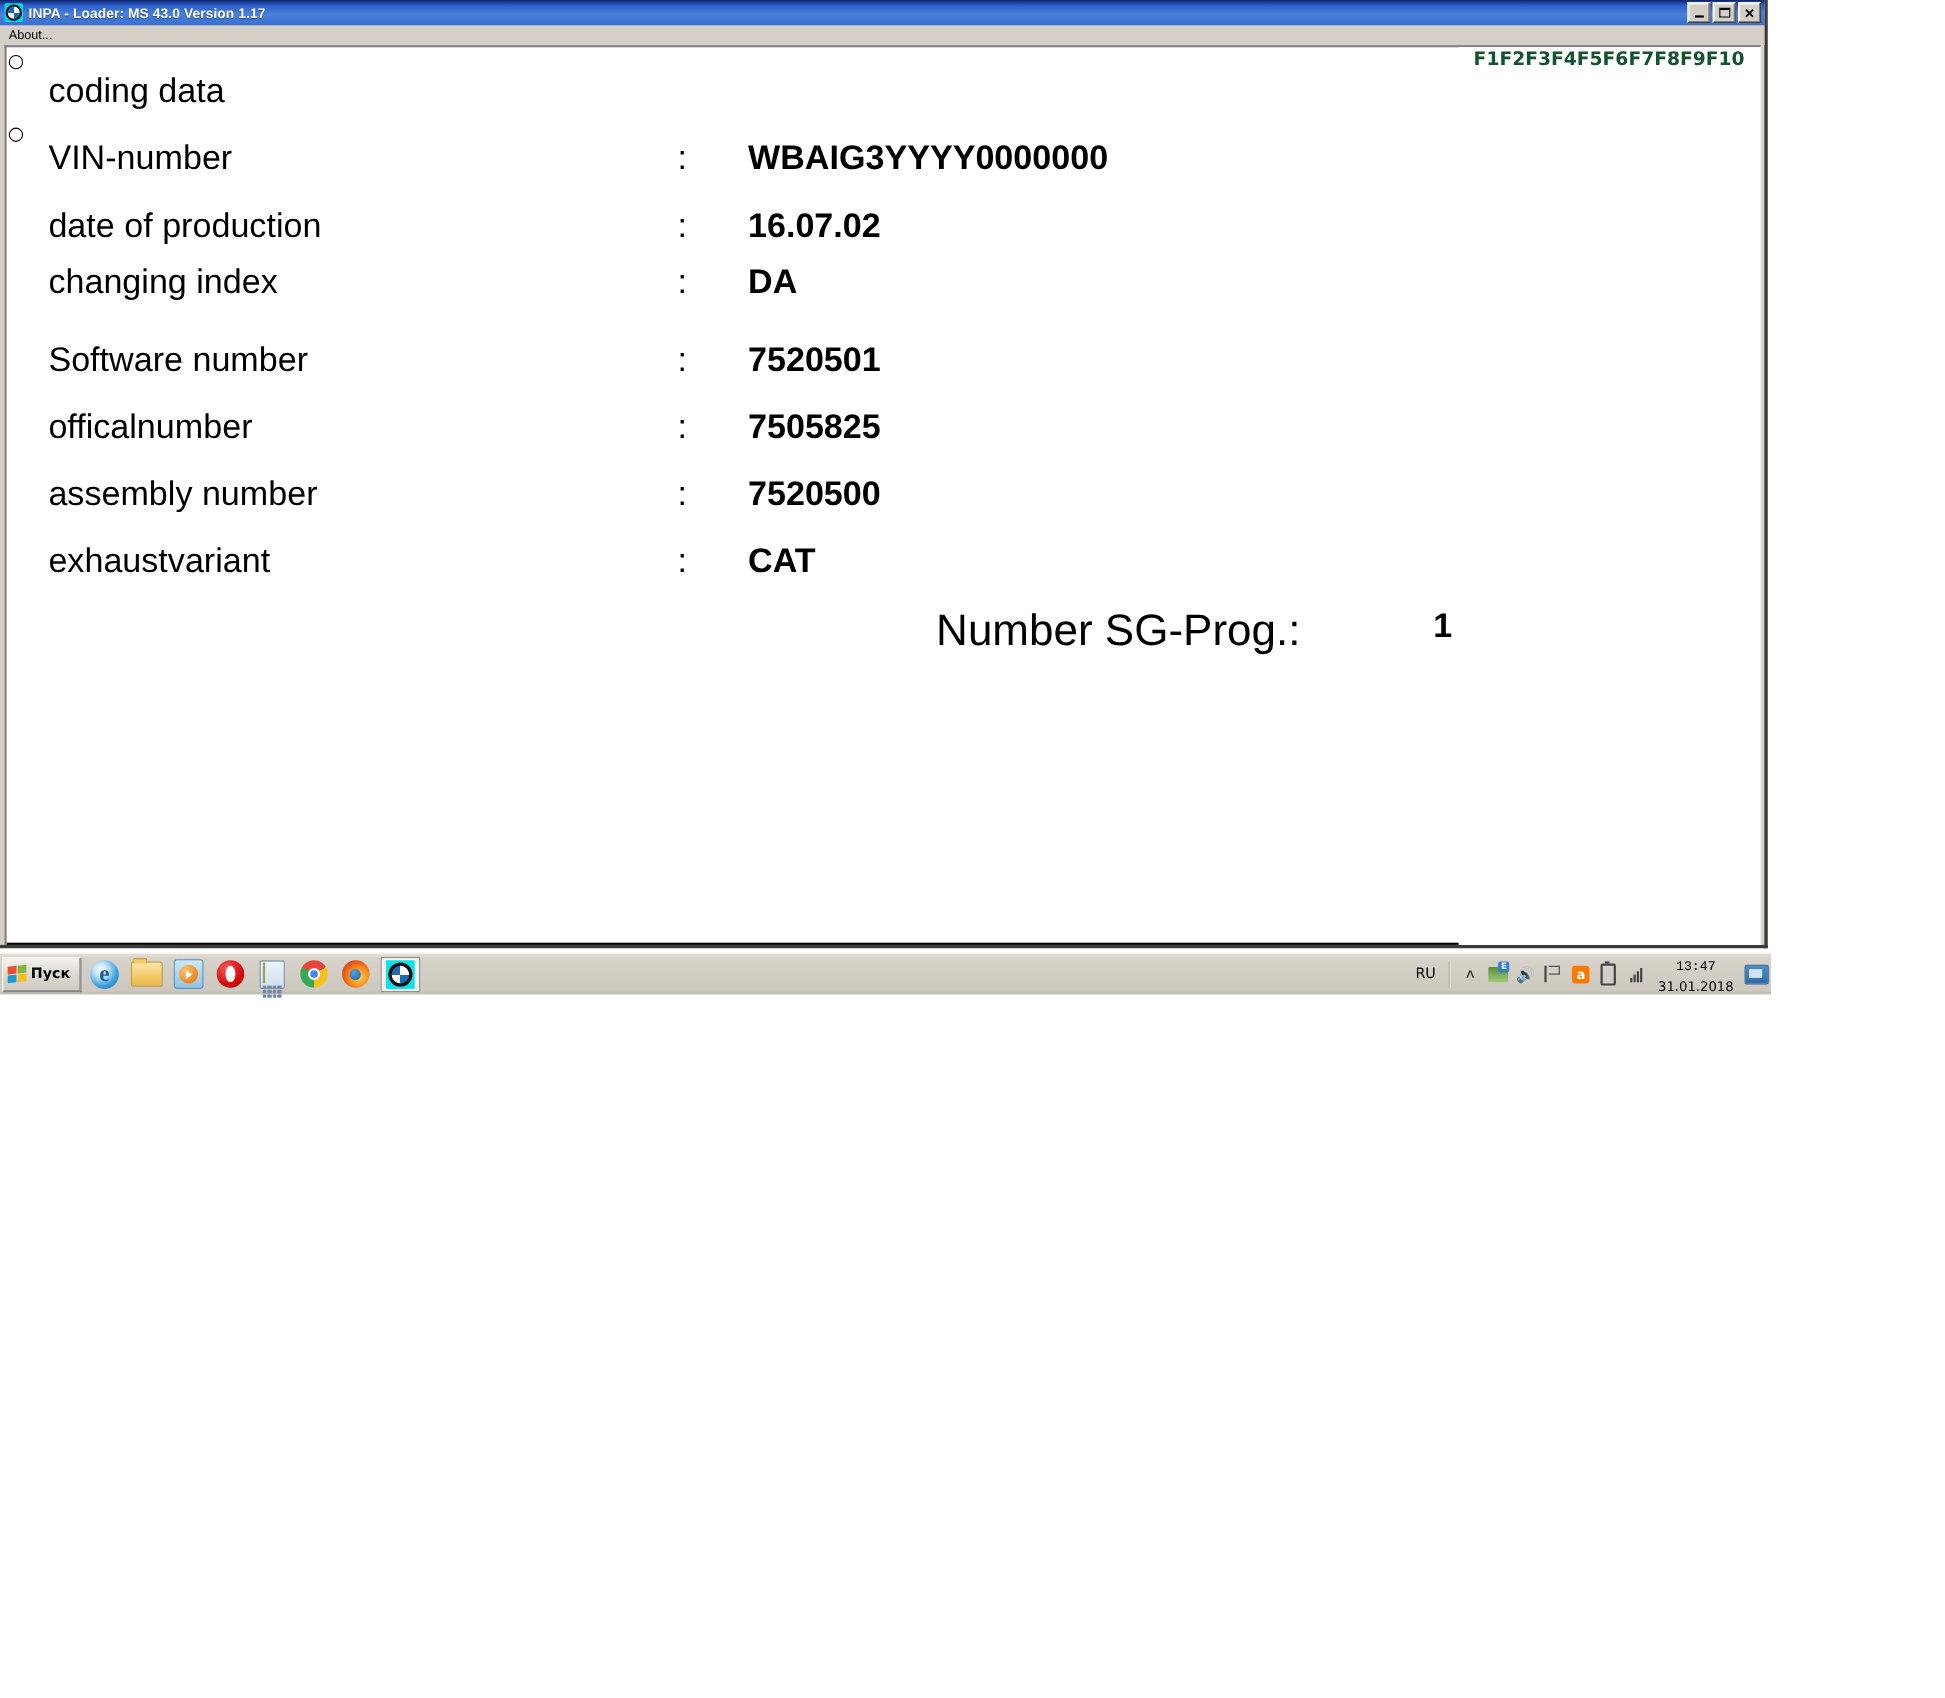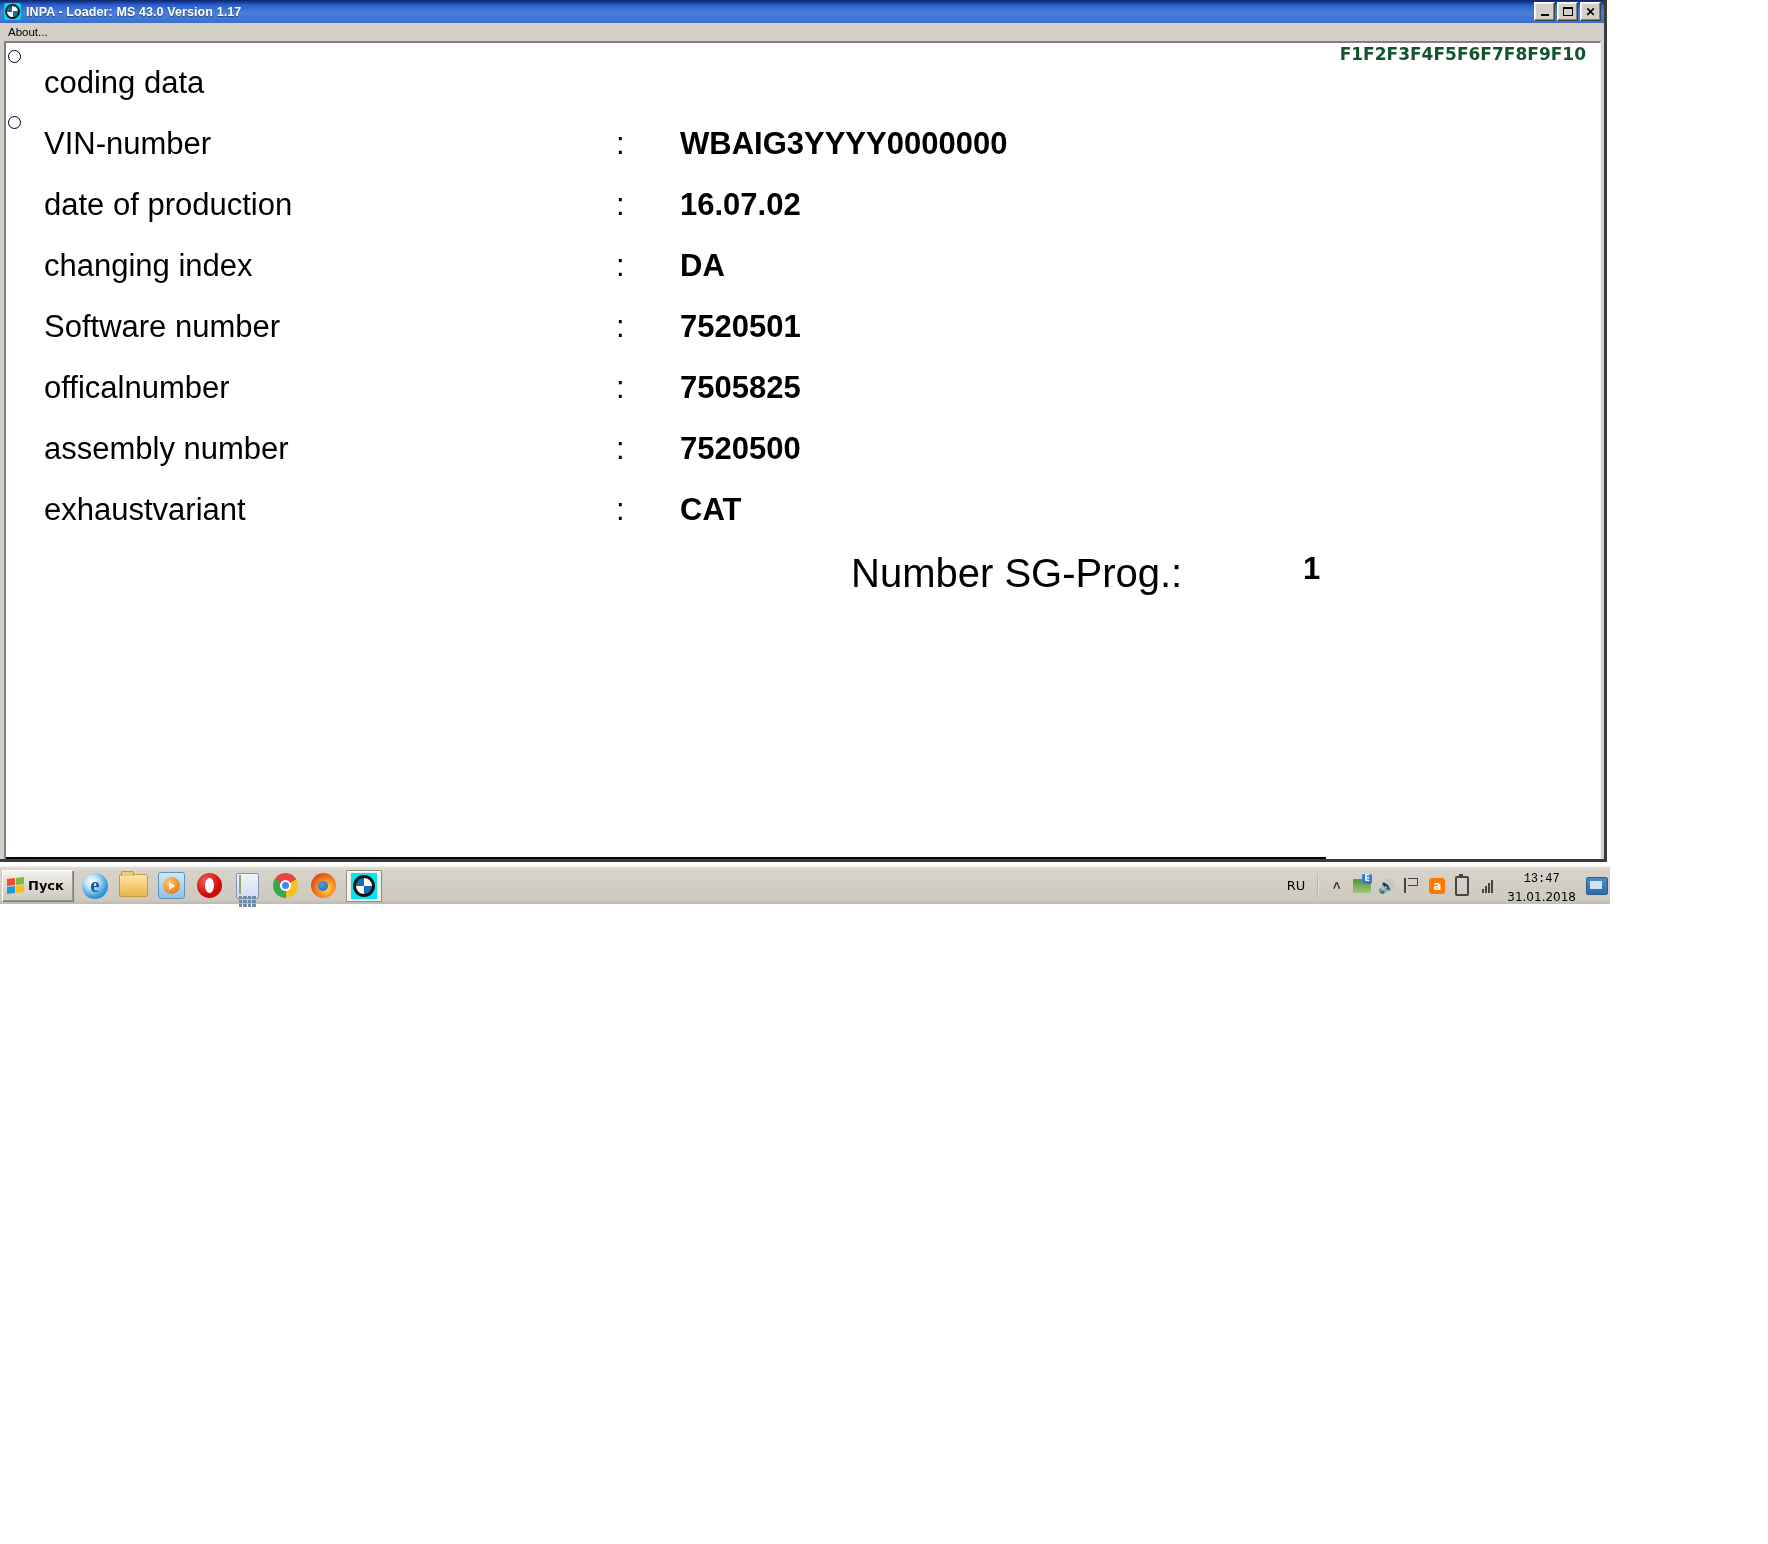--- a/index.html
+++ b/index.html
@@ -552,21 +552,21 @@
         <span class="dr-colon">:</span>
         <span class="dr-value">WBAIG3YYYY0000000</span>
       </div>
 
       <div class="data-row" style="top:142px">
         <span class="dr-label">date of production</span>
         <span class="dr-colon">:</span>
         <span class="dr-value">16.07.02</span>
       </div>
 
-      <div class="data-row" style="top:203px">
+      <div class="data-row" style="top:193px">
         <span class="dr-label">changing index</span>
         <span class="dr-colon">:</span>
         <span class="dr-value">DA</span>
       </div>
 
       <div class="data-row" style="top:264px">
         <span class="dr-label">Software number</span>
         <span class="dr-colon">:</span>
         <span class="dr-value">7520501</span>
       </div>

